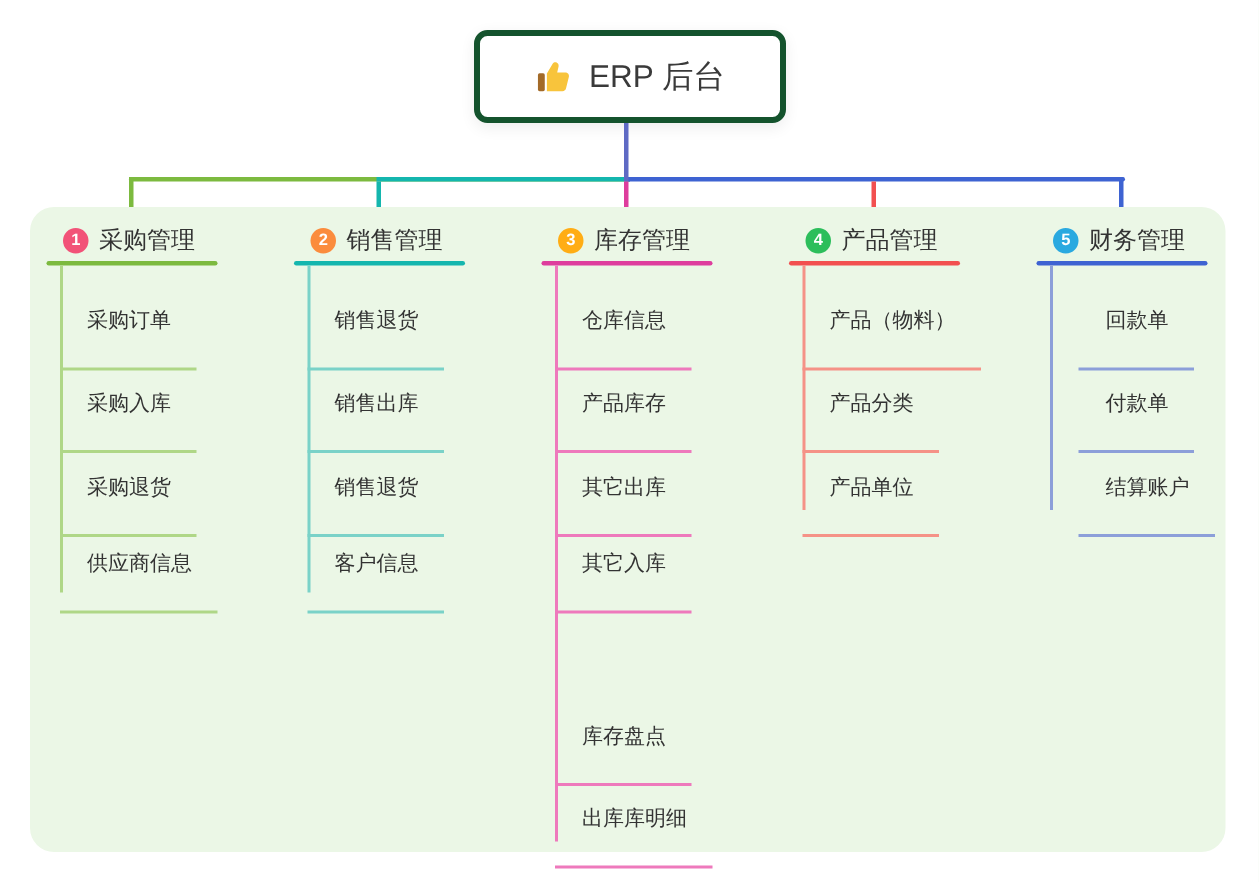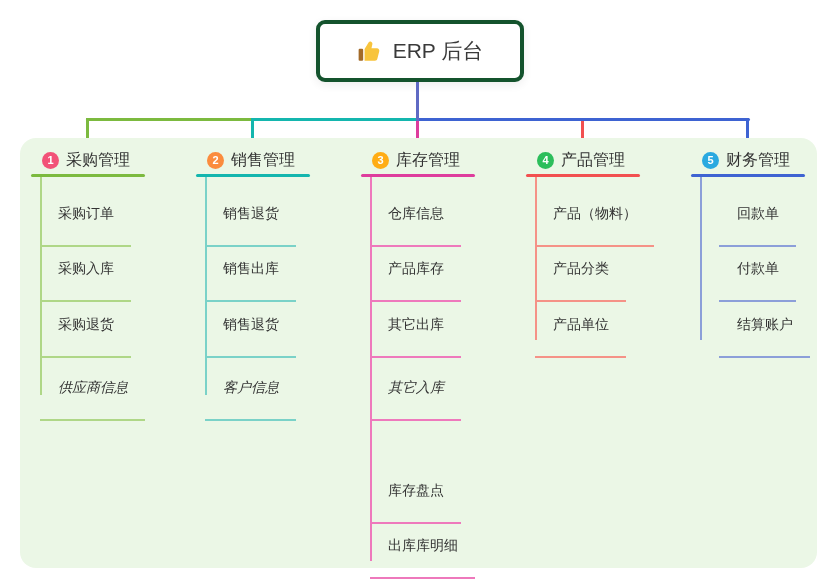--- a/index.html
+++ b/index.html
@@ -59,21 +59,21 @@
     padding:0 17px 23px 18px;border-bottom:2px solid transparent;
     cursor:pointer;
   }
   
   .b1 .badge{background:var(--b1-badge);} .b1 .h-underline{background:var(--b1-strong);} .b1 .v-line{background:var(--b1-light);} .b1 .child{border-color:var(--b1-light);}
   .b2 .badge{background:var(--b2-badge);} .b2 .h-underline{background:var(--b2-strong);} .b2 .v-line{background:var(--b2-light);} .b2 .child{border-color:var(--b2-light);}
   .b3 .badge{background:var(--b3-badge);} .b3 .h-underline{background:var(--b3-strong);} .b3 .v-line{background:var(--b3-light);} .b3 .child{border-color:var(--b3-light);}
   .b4 .badge{background:var(--b4-badge);} .b4 .h-underline{background:var(--b4-strong);} .b4 .v-line{background:var(--b4-light);} .b4 .child{border-color:var(--b4-light);}
   .b5 .badge{background:var(--b5-badge);} .b5 .h-underline{background:var(--b5-strong);} .b5 .v-line{background:var(--b5-light);} .b5 .child{border-color:var(--b5-light);margin-left:19px;}
   
-  .c0{top:54px;} .c1{top:109px;} .c2{top:165px;} .c3{top:228px;font-style:italic;} .c4{top:276px;} .c5{top:331px;} .c6{top:386px;}
+  .c0{top:54px;} .c1{top:109px;} .c2{top:165px;} .c3{top:216px;} .c4{top:276px;} .c5{top:331px;} .c6{top:386px;}
   .vl-4{height:218px;} .vl-7{height:384px;} .vl-3{height:163px;}
 </style>
 </head>
 <body>
 
 <div class="canvas">
 
   <div class="root-card">
     <span>
       <svg width="26" height="26" viewBox="0 0 24 24" aria-hidden="true">

